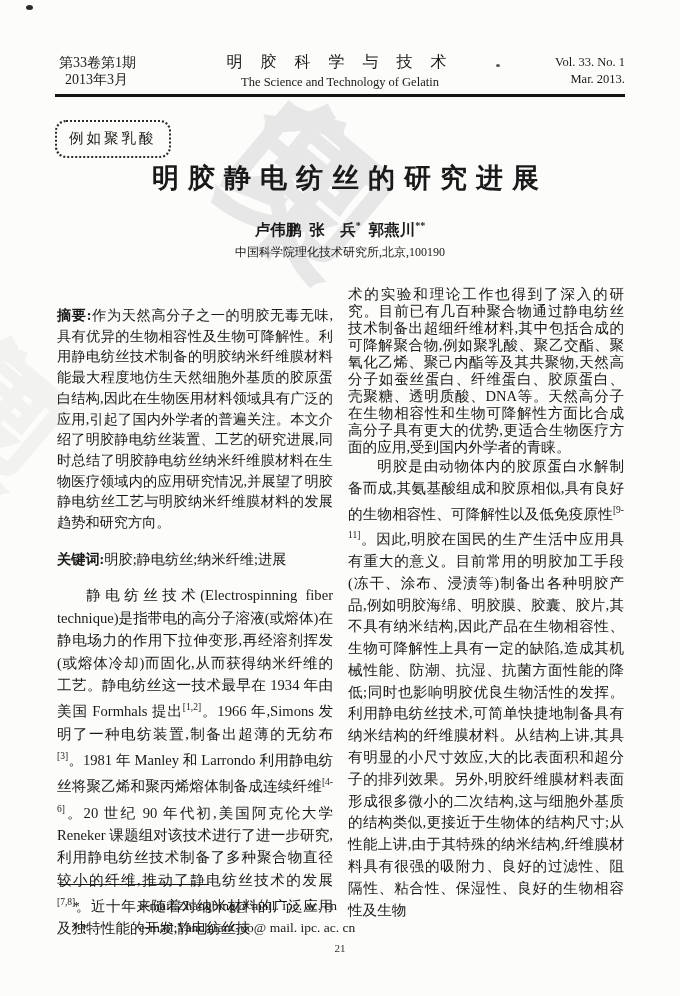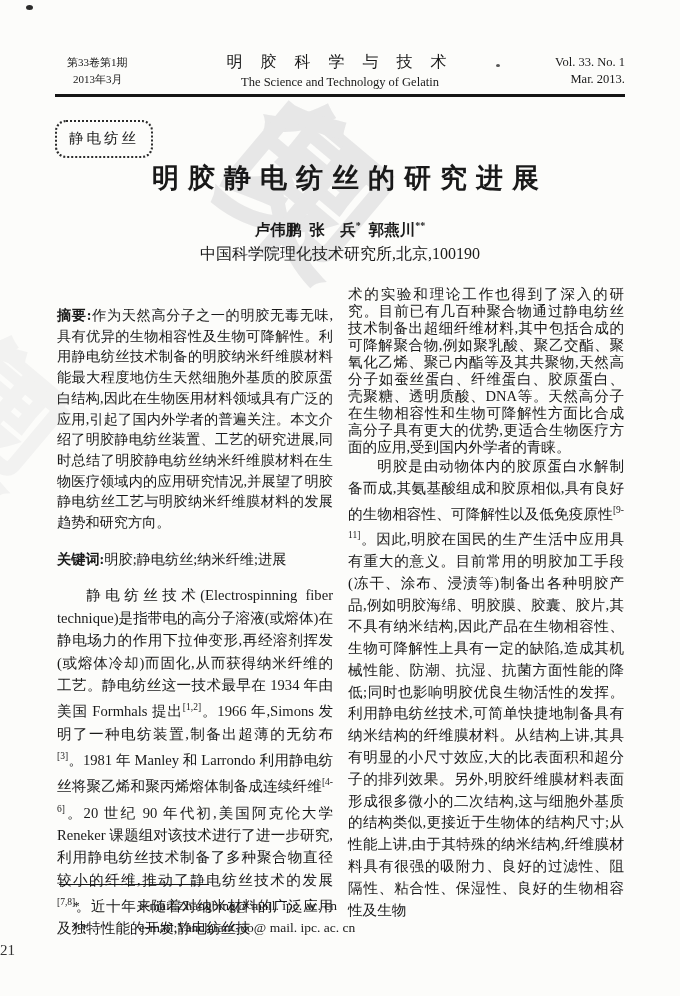--- a/index.html
+++ b/index.html
@@ -19,21 +19,21 @@
   .wm-1{left:360px;top:30px;font-size:158px;color:#e7e7e7;transform:rotate(40deg);}
   .wm-2{left:40px;top:270px;font-size:140px;color:#f2f2f1;transform:rotate(40deg);}
 
   
   .speck{position:absolute;background:#2a2a2a;border-radius:50%;}
   .speck-a{left:26px;top:5px;width:7px;height:5px;}
   .speck-b{left:496px;top:64px;width:4px;height:3px;background:#555;}
 
   
   .header{position:absolute;left:55px;right:55px;top:52px;height:44px;}
-  .header-left{position:absolute;left:12px;top:2px;font-size:11px;line-height:17px;}
+  .header-left{position:absolute;left:4px;top:2px;font-size:14px;line-height:17px;}
   .header-left .l2{padding-left:6px;}
   .header-center{position:absolute;left:90px;right:90px;top:0;text-align:center;}
   .jtitle-cn{font-size:16px;font-weight:normal;letter-spacing:7px;}
   .jtitle-en{font-size:12.5px;margin-top:2px;}
   .header-right{position:absolute;right:0;top:2px;text-align:right;font-size:12.5px;line-height:17px;}
   .header-rule{position:absolute;left:55px;right:55px;top:94px;height:3px;background:#151515;}
 
   
   .category-badge{
     position:absolute;left:55px;top:120px;
@@ -46,21 +46,21 @@
     position:absolute;left:0;right:0;top:160px;text-align:center;
     font-size:27px;font-weight:bold;letter-spacing:9px;margin-left:20px;
   }
   .authors{
     position:absolute;left:0;right:0;top:220px;text-align:center;
     font-size:15.5px;font-weight:bold;
   }
   .authors .author{margin:0 4px;}
   .authors sup{font-size:10px;}
   .affiliation{
-    position:absolute;left:0;right:0;top:244px;text-align:center;font-size:16px;
+    position:absolute;left:0;right:0;top:244px;text-align:center;font-size:12px;
   }
 
   
   .col{position:absolute;top:286px;width:276px;text-align:justify;}
   .col-left{left:57px;margin-top:19px;}
   .col-right{left:348px;}
   .abstract{font-size:14.2px;line-height:20.7px;}
   .label-bold{font-weight:bold;}
   .keywords{margin-top:16px;font-size:14.2px;line-height:20.7px;}
   .bodytext{font-size:14.6px;}
@@ -70,21 +70,21 @@
   .bodytext sup,.abstract sup{font-size:9.5px;}
 
   
   .footnotes{position:absolute;left:57px;top:884px;width:300px;font-size:13.5px;}
   .fn-rule{width:150px;border:0;border-top:1.5px solid #151515;margin:0 0 10px 2px;}
   .fn-row{display:flex;line-height:22px;padding-left:16px;}
   .fn-mark{width:26px;letter-spacing:1px;}
   .fn-text{flex:1;margin-left:40px;}
 
   .page-number{
-    position:absolute;left:0;right:0;top:942px;font-size:15px;color:#333;
+    position:absolute;left:0;right:0;top:942px;text-align:center;font-size:11px;color:#333;
   }
 </style>
 </head>
 <body>
 
 <div class="layer-marks">
   <div class="watermark wm-1" style="color: rgb(231, 231, 231);">复印</div>
   <div class="watermark wm-2" style="color: rgb(242, 242, 241);">复印</div>
   <div class="speck speck-a"></div>
   <div class="speck speck-b"></div>
@@ -101,21 +101,21 @@
       <div class="jtitle-cn">明 胶 科 学 与 技 术</div>
       <div class="jtitle-en">The Science and Technology of Gelatin</div>
     </div>
     <div class="header-right">
       <div>Vol. 33. No. 1</div>
       <div>Mar. 2013.</div>
     </div>
   </div>
   <div class="header-rule"></div>
 
-  <div class="category-badge">静电纺丝</div>
+  <div class="category-badge">例如聚乳酸</div>
 
   <div class="article-title">明胶静电纺丝的研究进展</div>
 
   <div class="authors">
     <span class="author"><span>卢伟鹏</span><sup></sup></span><span class="author"><span>张　兵</span><sup>*</sup></span><span class="author"><span>郭燕川</span><sup>**</sup></span>
   </div>
 
   <div class="affiliation">中国科学院理化技术研究所,北京,100190</div>
 
   <div class="col col-left">

